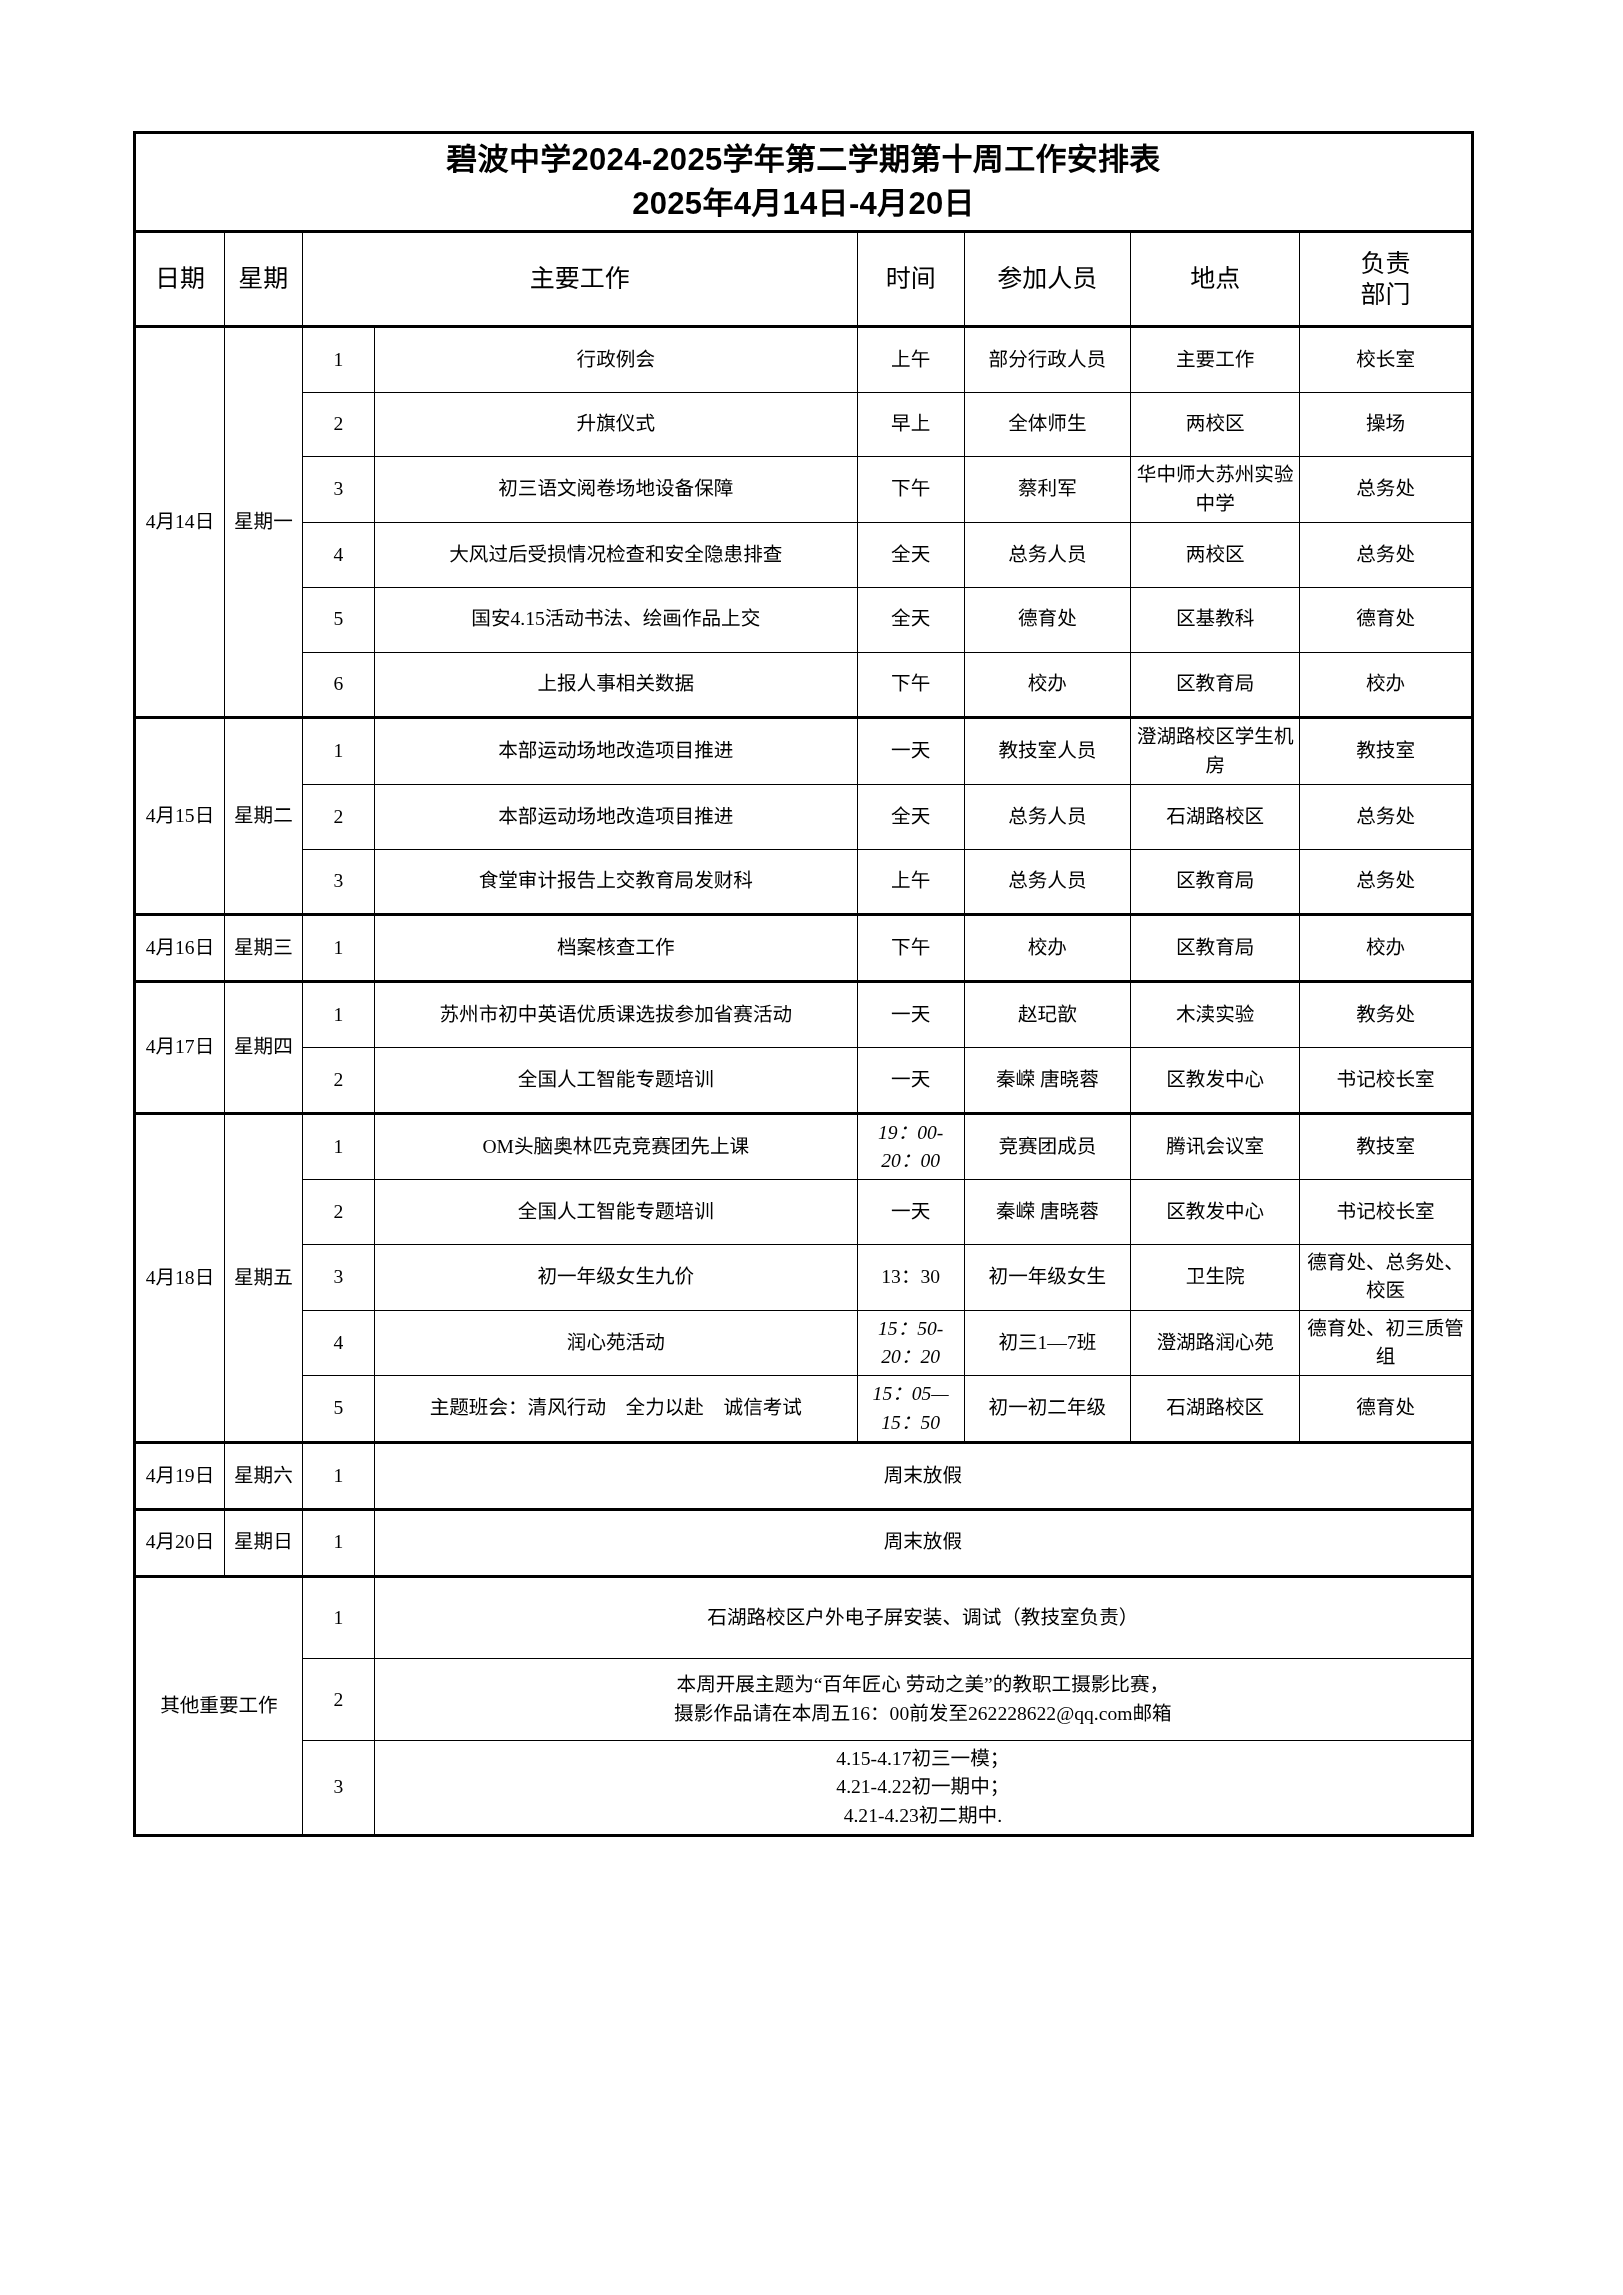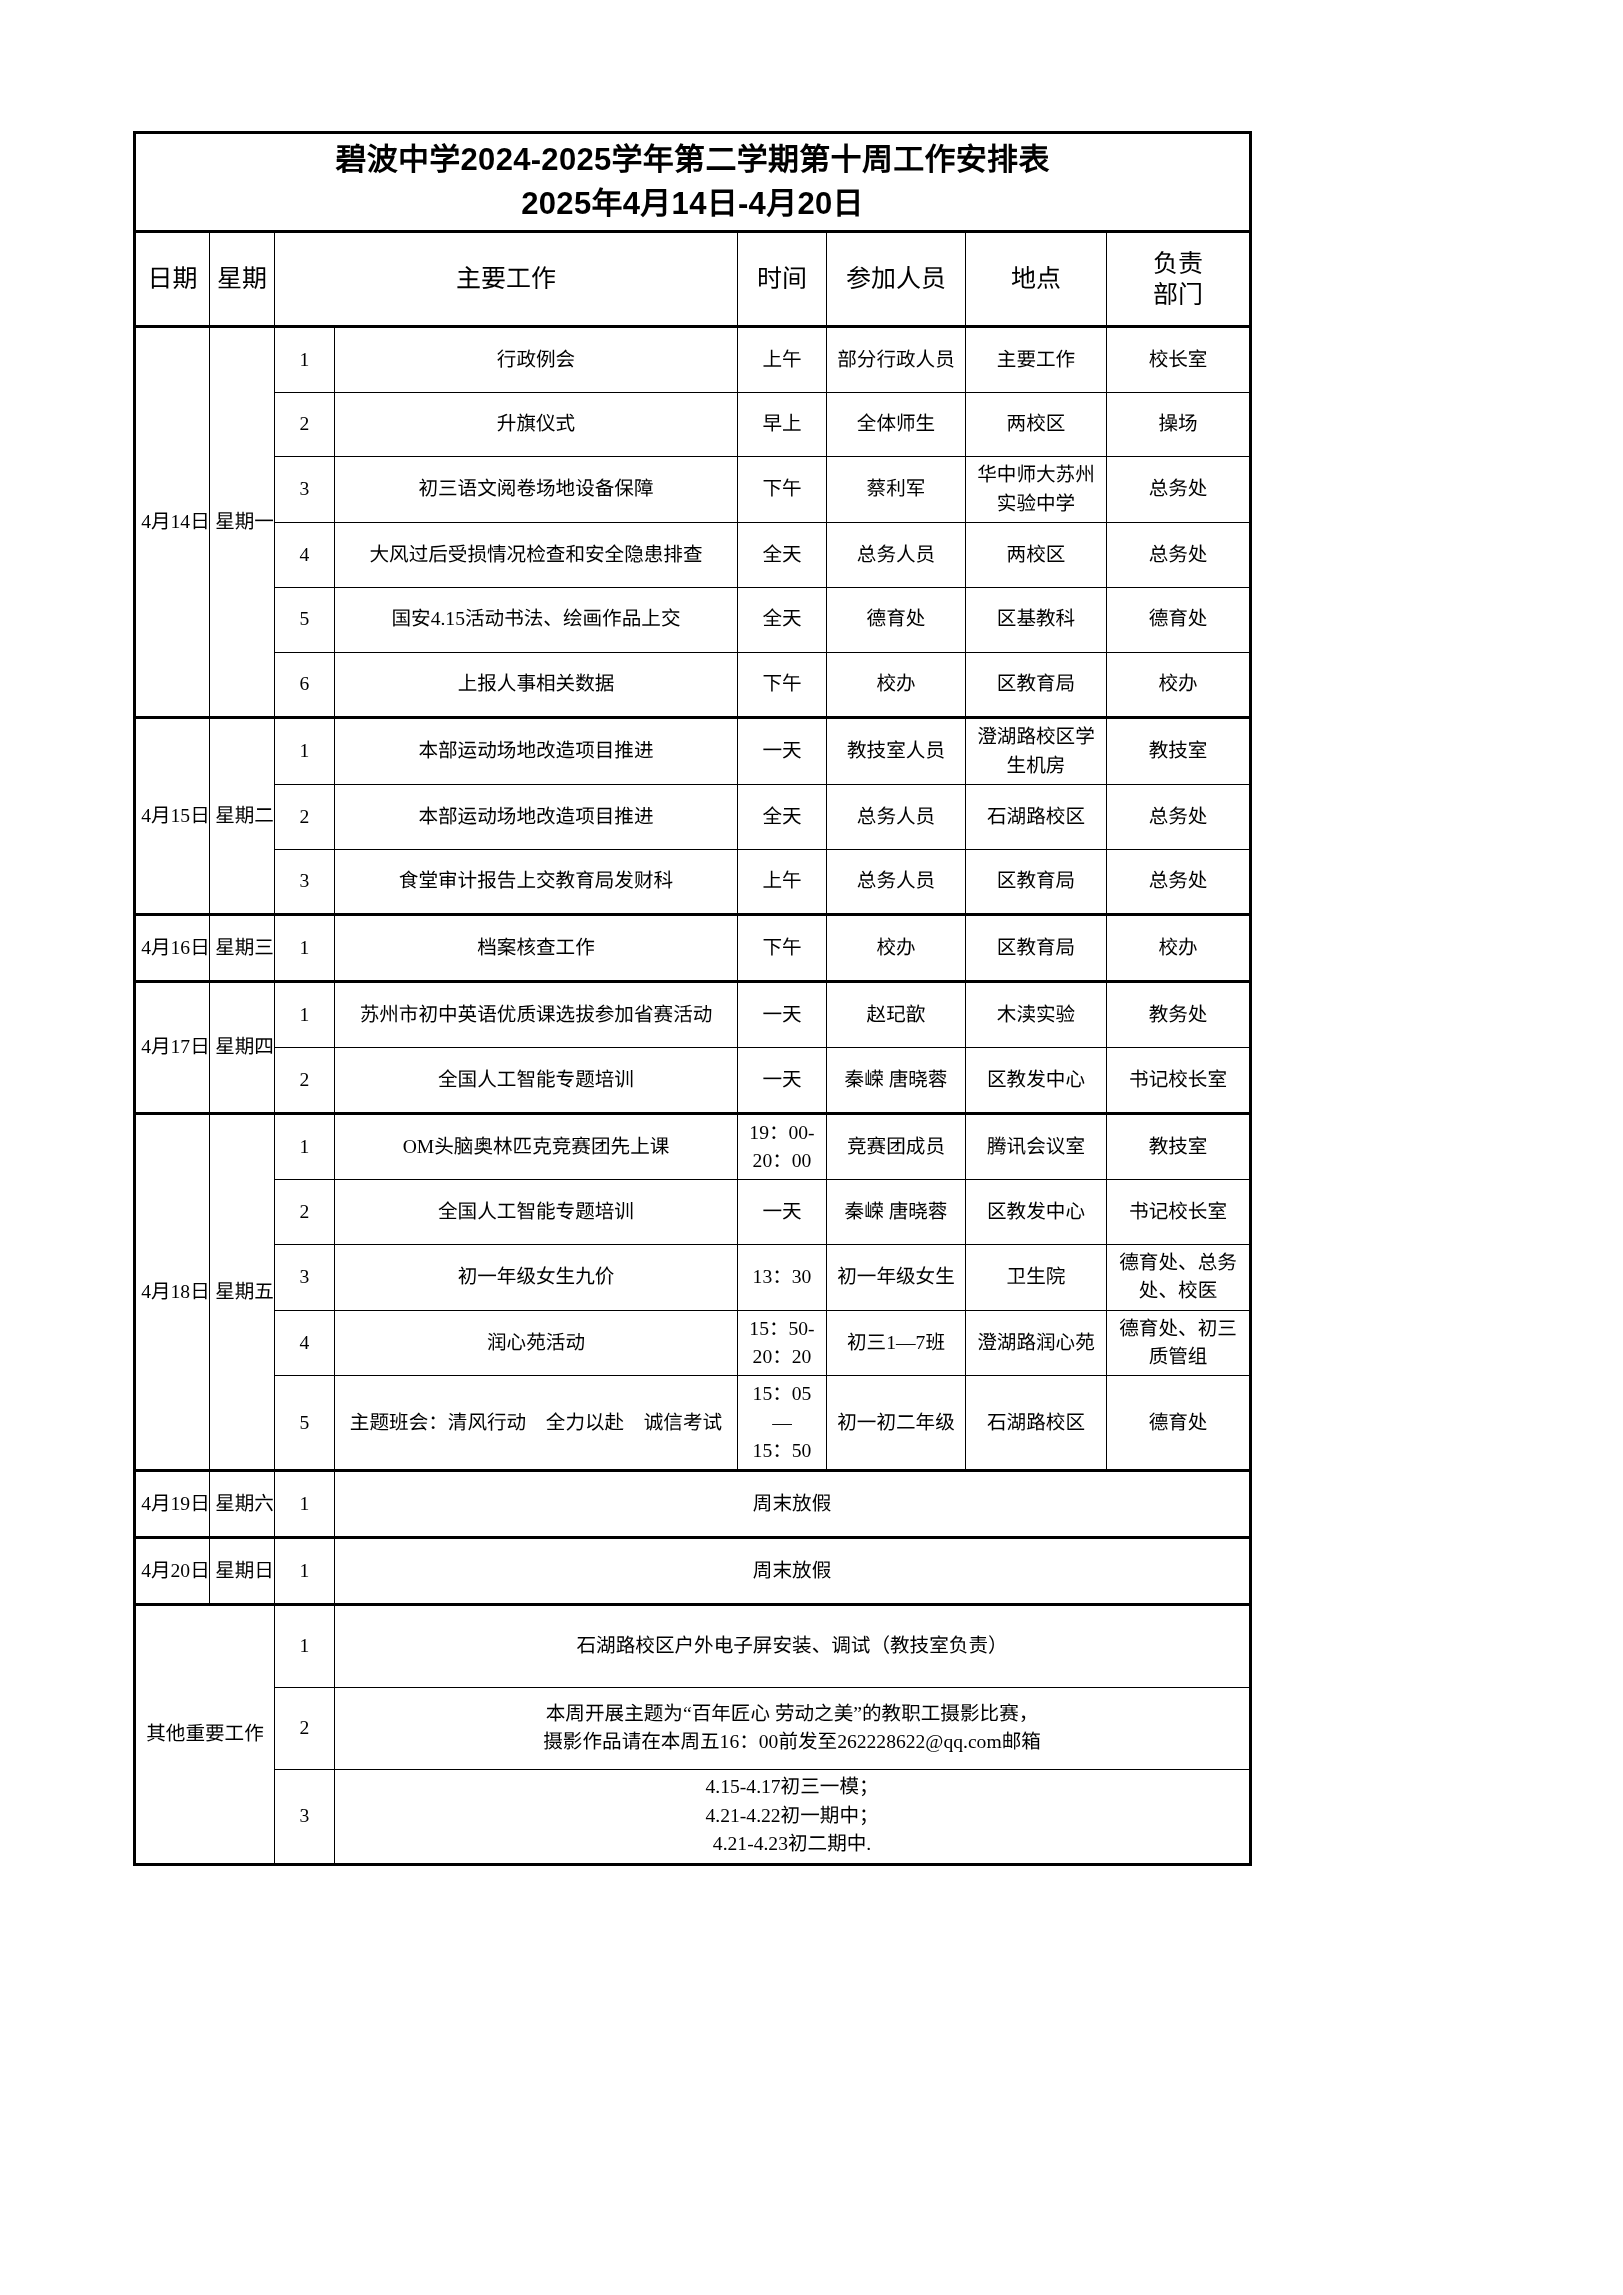--- a/index.html
+++ b/index.html
@@ -25,21 +25,21 @@
   .sheet {
     position: absolute;
     left: 133px;
     top: 131px;
     width: 1341px;
   }
 
   table.wk {
     border-collapse: collapse;
     table-layout: fixed;
-    width: 1119px;
+    width: 1341px;
     background: #fff;
   }
   table.wk td {
     border: 1.3px solid #000;
     padding: 3.9px 5.2px;
     text-align: center;
     vertical-align: middle;
     font-size: 19.6px;
     line-height: 1.45;
     font-family: "Liberation Serif", "DejaVu Serif", serif;
@@ -83,21 +83,21 @@
   td.c-seq {
     font-size: 19.6px;
   }
   td.c-task {
     font-size: 19.6px;
     padding: 6.5px 9.2px;
   }
   td.c-time, td.c-who, td.c-place, td.c-dept {
     font-size: 19px;
   }
-  td.c-time .t2 { display: block; }
+  td.c-time .t2 { display: block; font-style: italic; }
 
   td.holiday {
     font-size: 19.6px;
     padding: 17px 6.5px;
   }
   td.other-label {
     font-size: 20px;
   }
   td.other-seq { font-size: 17.7px; }
   td.other-body {

